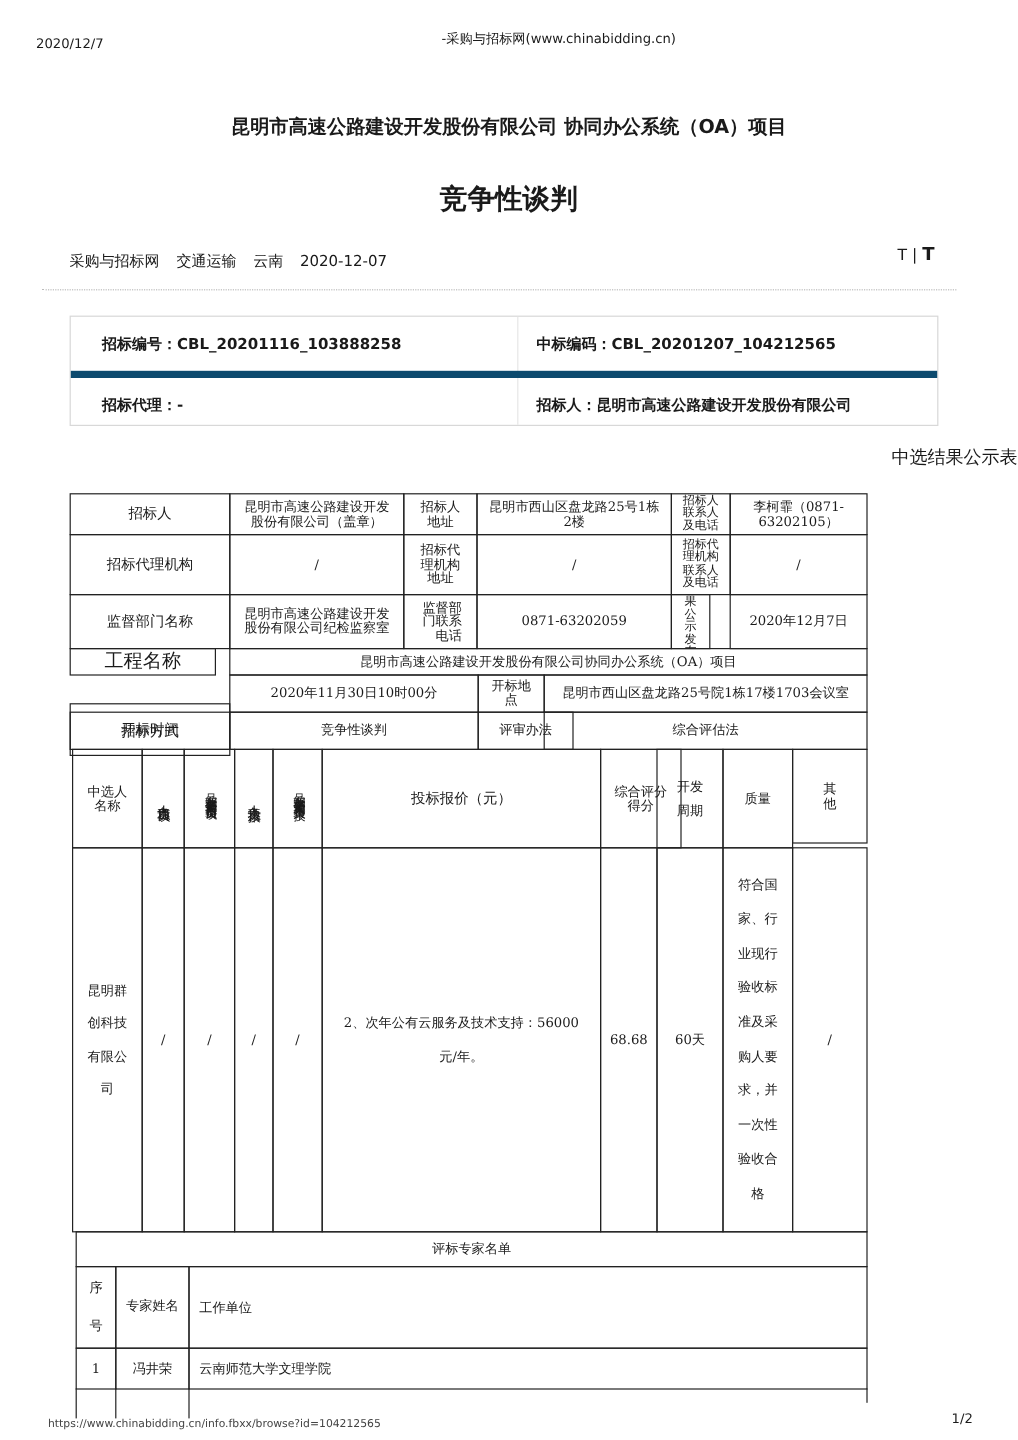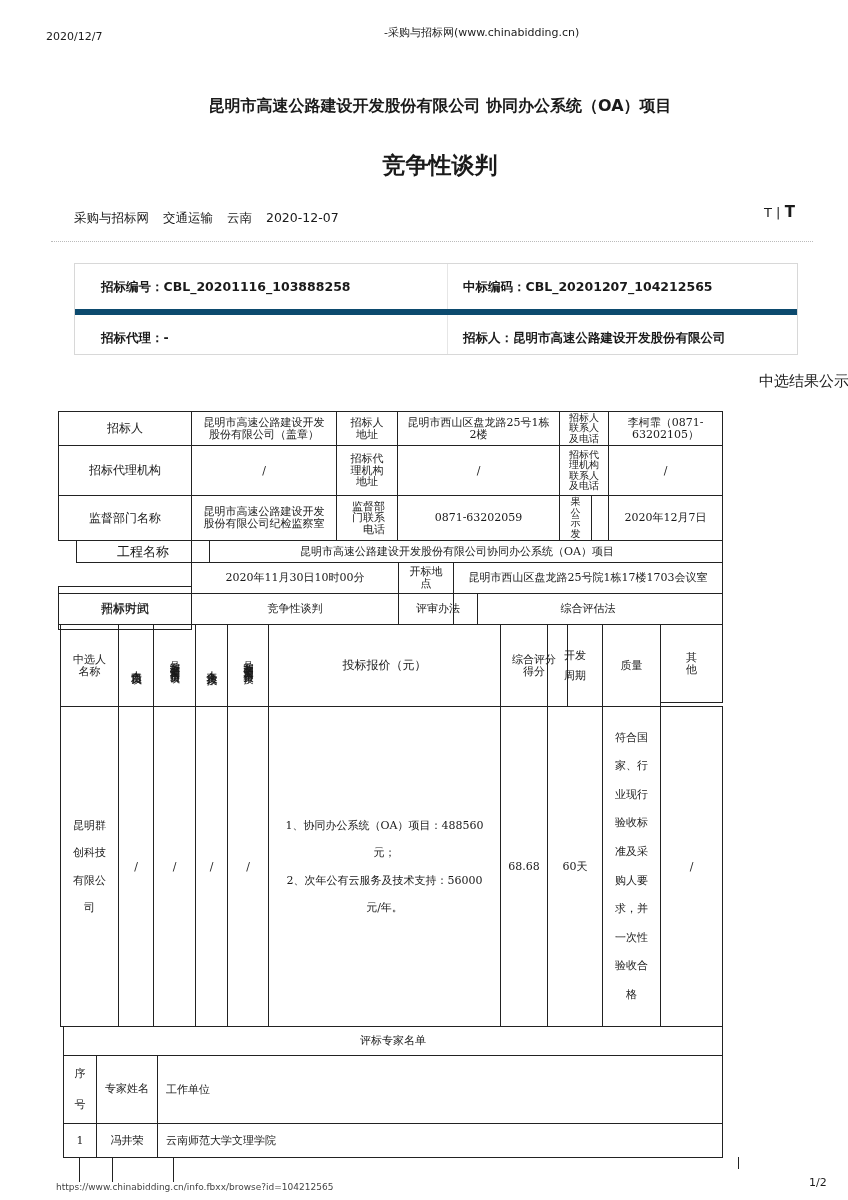--- a/index.html
+++ b/index.html
@@ -1,18 +1,18 @@
 <!DOCTYPE html>
 <html><head>
 <meta charset="utf-8">
 <style>
   html, body { margin:0; padding:0; }
   body { width:848px; height:1200px; background:#ffffff; position:relative; overflow:hidden;
          font-family:"DejaVu Sans", sans-serif; color:#1a1a1a; }
-  .abs { position:absolute;margin-left:16px; }
+  .abs { position:absolute; }
   .print-date { left:30px; top:30px; font-size:11px; }
   .print-source { left:368px; top:25px; font-size:11px; }
   .title1 { left:0; width:848px; top:96px; text-align:center; font-size:16px; font-weight:bold; letter-spacing:0px; }
   .title2 { left:0; width:848px; top:150px; text-align:center; font-size:23px; font-weight:bold; }
   .meta { left:58px; top:210px; font-size:12.5px; }
   .meta span { margin-right:10px; }
   .fontsize { left:748px; top:203px; font-size:13px; }
   .fontsize .big { font-weight:bold; font-size:15px; }
   .dotline { left:35px; top:241px; width:762px; border-top:1px dotted #bbb; }
 
@@ -95,21 +95,21 @@
   <div class="cell" style="left:559px;top:445px;width:50px;height:51px;padding:0 6px;font-size:10px;">招标代理机构联系人及电话</div>
   <div class="cell" style="left:608px;top:445px;width:115px;height:51px;">/</div>
 
   <div class="cell" style="left:58px;top:495px;width:134px;height:46px;font-size:12px;">监督部门名称</div>
   <div class="cell" style="left:191px;top:495px;width:146px;height:46px;padding:0 8px;">昆明市高速公路建设开发股份有限公司纪检监察室</div>
   <div class="cell" style="left:336px;top:495px;width:62px;height:46px;padding:0 12px;text-align:right;">监督部门联系电话</div>
   <div class="cell" style="left:397px;top:495px;width:163px;height:46px;">0871-63202059</div>
   <div class="cell" style="left:559px;top:495px;width:33px;height:46px;padding:16px 6px;font-size:10px;">中选结果公示发布时间</div>
   <div class="cell" style="left:608px;top:495px;width:115px;height:46px;">2020年12月7日</div>
 
-  <div class="cell" style="left:58px;top:540px;width:134px;height:23px;font-size:13px;margin-left:18px;">工程名称</div>
+  <div class="cell" style="left:58px;top:540px;width:122px;height:23px;font-size:16px;">工程名称</div>
   <div class="cell" style="left:191px;top:540px;width:532px;height:23px;">昆明市高速公路建设开发股份有限公司协同办公系统（OA）项目</div>
 
   <div class="cell" style="left:58px;top:586px;width:134px;height:44px;font-size:12px;">开标时间</div>
   <div class="cell" style="left:191px;top:562px;width:208px;height:32px;">2020年11月30日10时00分</div>
   <div class="cell" style="left:398px;top:562px;width:56px;height:32px;padding:0 10px;">开标地点</div>
   <div class="cell" style="left:453px;top:562px;width:270px;height:32px;">昆明市西山区盘龙路25号院1栋17楼1703会议室</div>
 
   <div class="cell" style="left:58px;top:593px;width:134px;height:32px;font-size:12px;">招标方式</div>
   <div class="cell" style="left:191px;top:593px;width:208px;height:32px;">竞争性谈判</div>
   <div class="cell" style="left:398px;top:593px;width:80px;height:32px;padding:0 10px;">评审办法</div>
@@ -125,21 +125,20 @@
   <div class="cell" style="left:547px;top:624px;width:56px;height:83px;padding:0 14px;line-height:1.8;">开发周期</div>
   <div class="cell" style="left:602px;top:624px;width:59px;height:83px;">质量</div>
   <div class="cell" style="left:660px;top:624px;width:63px;height:79px;padding:0 20px;">其他</div>
 
   <div class="cell tall" style="left:60px;top:706px;width:59px;height:321px;padding:0 8px;">昆明群创科技有限公司</div>
   <div class="cell" style="left:118px;top:706px;width:36px;height:321px;">/</div>
   <div class="cell" style="left:153px;top:706px;width:43px;height:321px;">/</div>
   <div class="cell" style="left:195px;top:706px;width:33px;height:321px;">/</div>
   <div class="cell" style="left:227px;top:706px;width:42px;height:321px;">/</div>
   <div class="cell" style="left:268px;top:706px;width:233px;height:321px;flex-direction:column;padding:0 14px;">
-    <div class="tall">1、协同办公系统（OA）项目：488560元；</div>
     <div class="tall">2、次年公有云服务及技术支持：56000元/年。</div>
   </div>
   <div class="cell" style="left:500px;top:706px;width:48px;height:321px;">68.68</div>
   <div class="cell" style="left:547px;top:706px;width:56px;height:321px;">60天</div>
   <div class="cell tall" style="left:602px;top:706px;width:59px;height:321px;padding:0 7px;font-size:11px;line-height:2.6;">符合国家、行业现行验收标准及采购人要求，并一次性验收合格</div>
   <div class="cell" style="left:660px;top:706px;width:63px;height:321px;">/</div>
 
   <div class="cell" style="left:63px;top:1026px;width:660px;height:30px;">评标专家名单</div>
 
   <div class="cell tall" style="left:63px;top:1055px;width:34px;height:69px;padding:0 9px;line-height:2.8;">序号</div>

